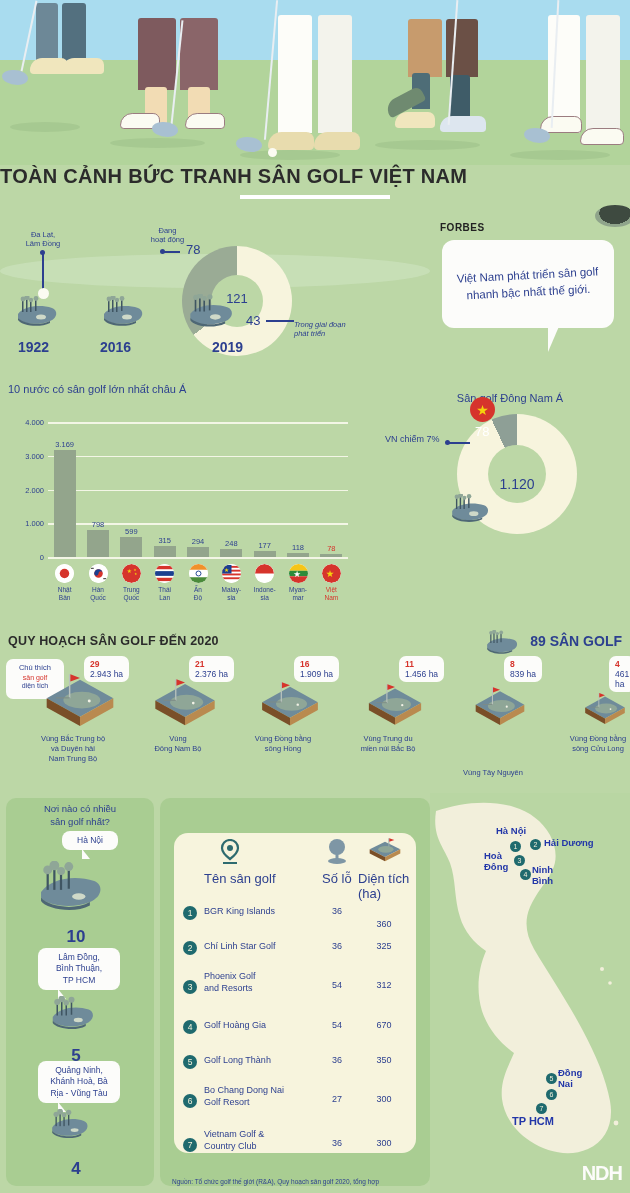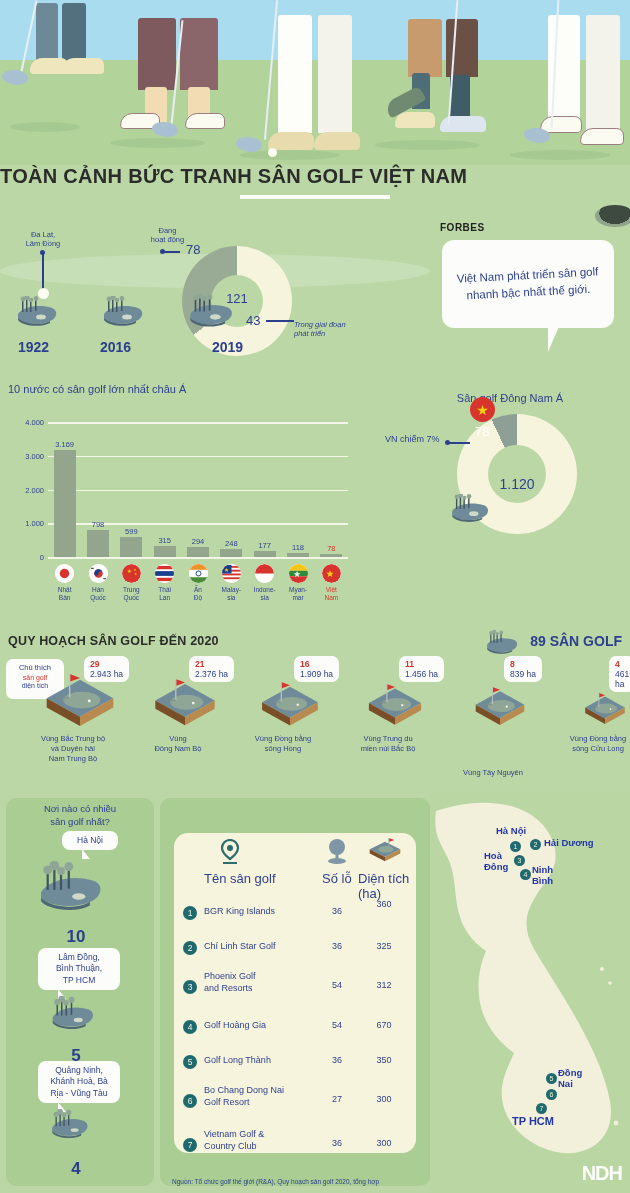--- a/index.html
+++ b/index.html
@@ -606,21 +606,21 @@
         </svg>
         <div class="th" style="left:30px; top:38px;">Tên sân golf</div>
         <div class="th" style="left:148px; top:38px;">Số lỗ</div>
         <div class="th" style="left:184px; top:38px;">Diện tích (ha)</div>
       </div>
       <div id="rows">
           <div class="trow" style="top: 62px; height: 35px;">
             <div class="tnum" style="top:10.5px">1</div>
             <div class="tname" style="top:10.5px; white-space:pre-line">BGR King Islands</div>
             <div class="tholes" style="top:10.5px">36</div>
-            <div class="tarea" style="top:4px">360</div>
+            <div class="tarea" style="top:24px">360</div>
           </div>
           <div class="trow" style="top: 97px; height: 35px;">
             <div class="tnum" style="top:10.5px">2</div>
             <div class="tname" style="top:10.5px; white-space:pre-line">Chí Linh Star Golf</div>
             <div class="tholes" style="top:10.5px">36</div>
             <div class="tarea" style="top:10.5px">325</div>
           </div>
           <div class="trow" style="top: 132px; height: 44px;">
             <div class="tnum" style="top:15px">3</div>
             <div class="tname" style="top:6px; white-space:pre-line">Phoenix Golf

